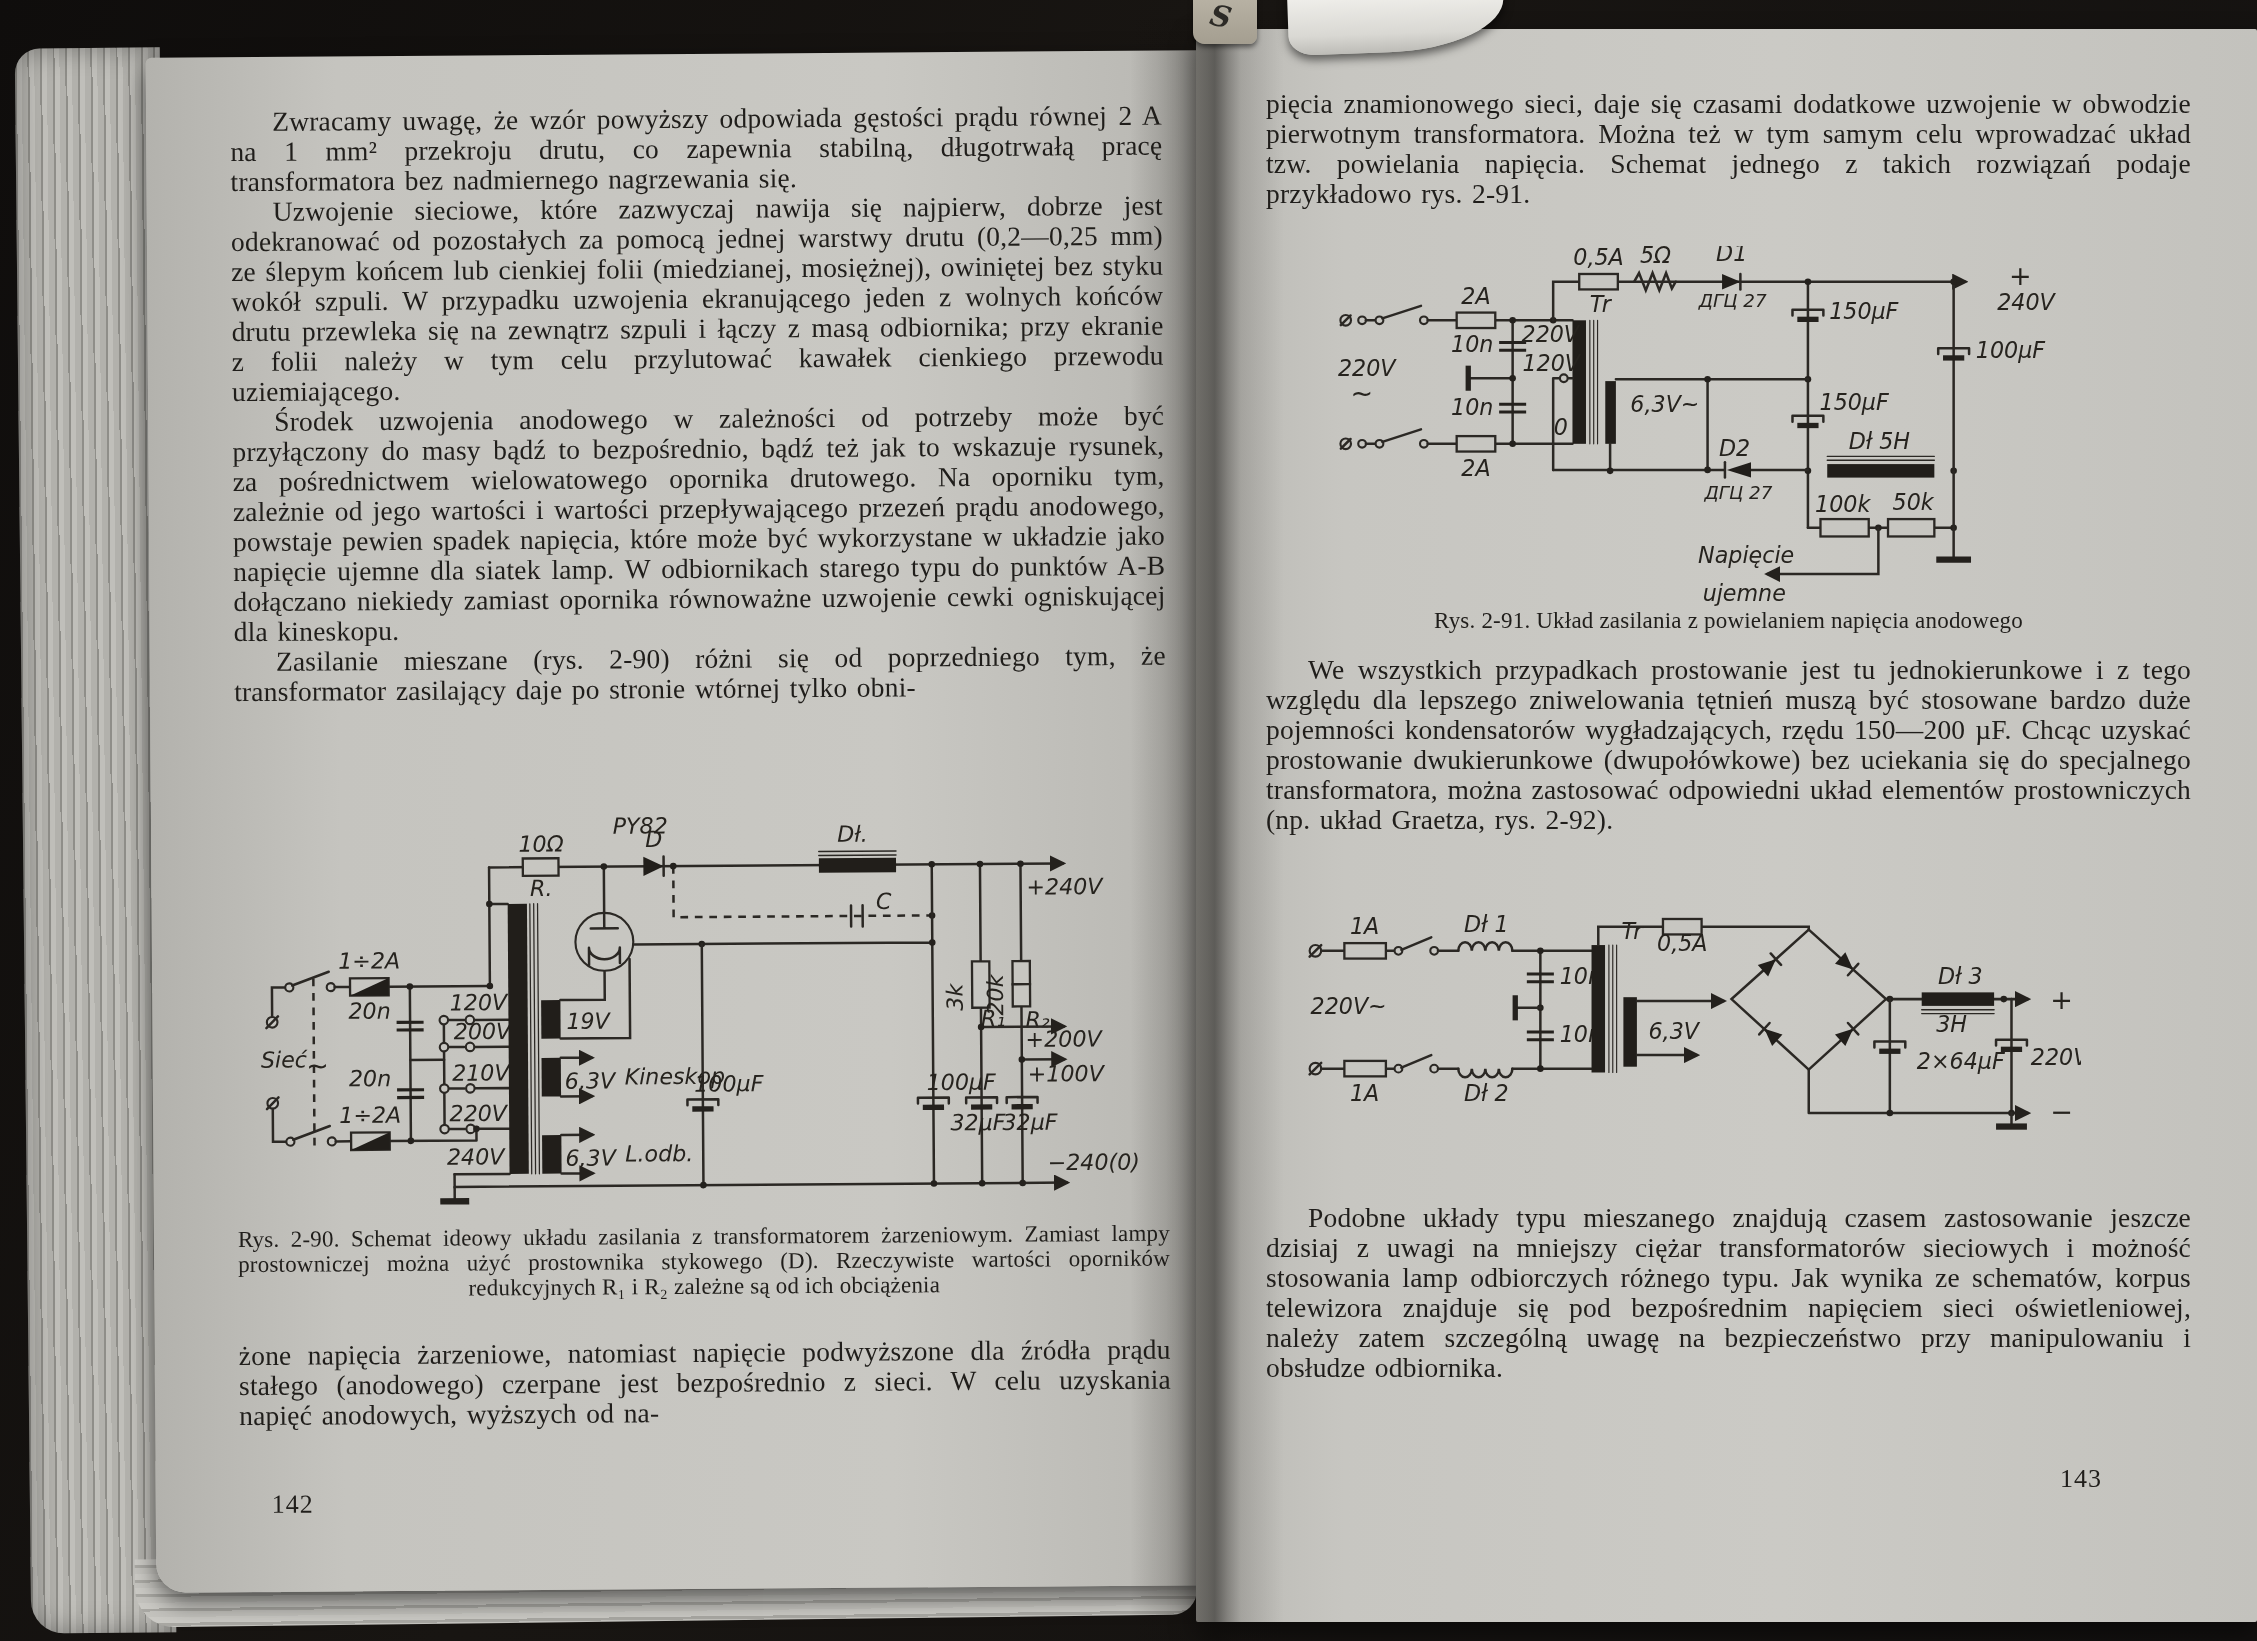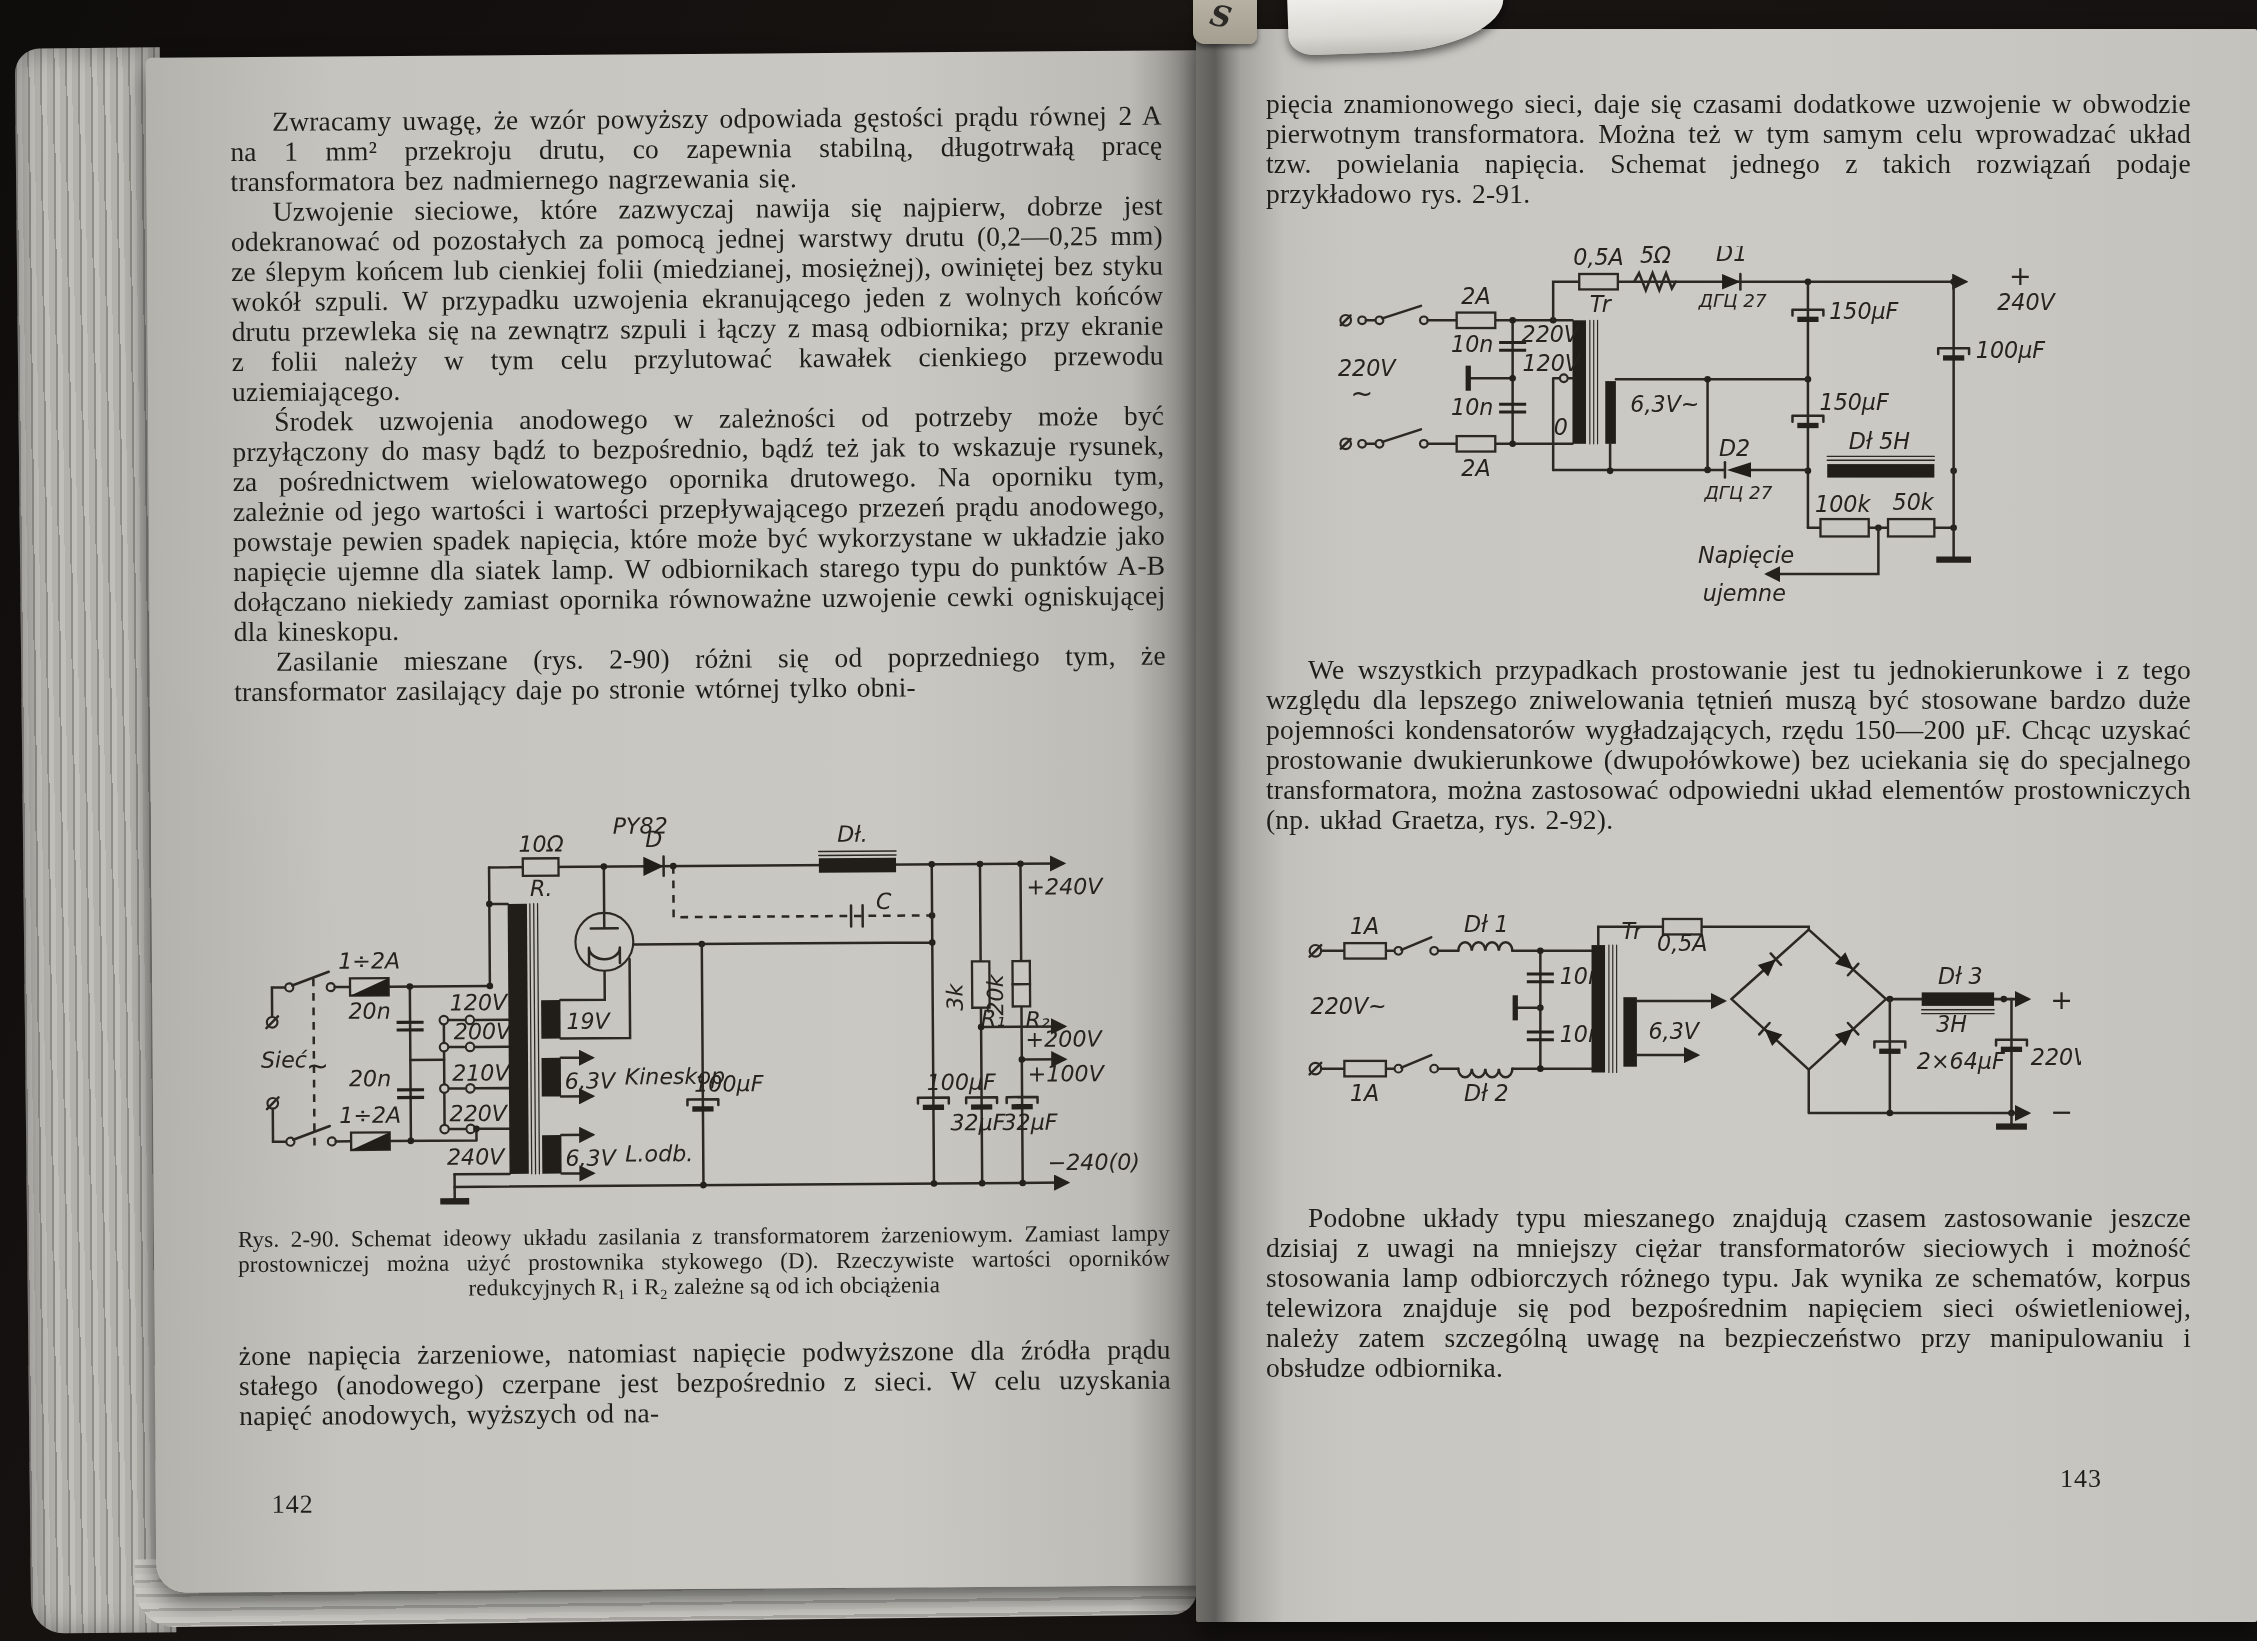--- a/index.html
+++ b/index.html
@@ -328,20 +328,21 @@
       <path class="w" d="M627,106 H659 M627,106 V112 M659,106 V112"></path>
         <path class="thick" d="M632,116 H654"></path>
       <text x="666" y="116">100µF</text>
       <path class="gnd" d="M625,325 H661"></path>
 
       <path class="w" d="M565,292 V340 H450" marker-end="url(#ah91)"></path>
       <text x="428" y="328" text-anchor="middle">Napięcie</text>
       <text x="426" y="368" text-anchor="middle">ujemne</text>
     </svg>
 
+    <div class="abs caption" style="left:70px;top:579px;width:925px;">Rys. 2-91. Układ zasilania z powielaniem napięcia anodowego</div>
     <div class="abs body-col" style="left:70px;top:626px;width:925px;">
       <p>We wszystkich przypadkach prostowanie jest tu jednokierunkowe i z tego względu dla lepszego zniwelowania tętnień muszą być stosowane bardzo duże pojemności kondensatorów wygładzających, rzędu 150—200 µF. Chcąc uzyskać prostowanie dwukierunkowe (dwupołówkowe) bez uciekania się do specjalnego transformatora, można zastosować odpowiedni układ elementów prostowniczych (np. układ Graetza, rys. 2-92).</p>
     </div>
 
     <svg class="abs" style="left:103px;top:883px;" width="782" height="237" viewBox="0 0 810 245">
       <defs>
         <marker id="ah92" viewBox="0 0 10 10" refX="8" refY="5" markerWidth="6.5" markerHeight="6.5" orient="auto">
           <path d="M0,0L10,5L0,10z" fill="#24211d"></path>
         </marker>
       </defs>

